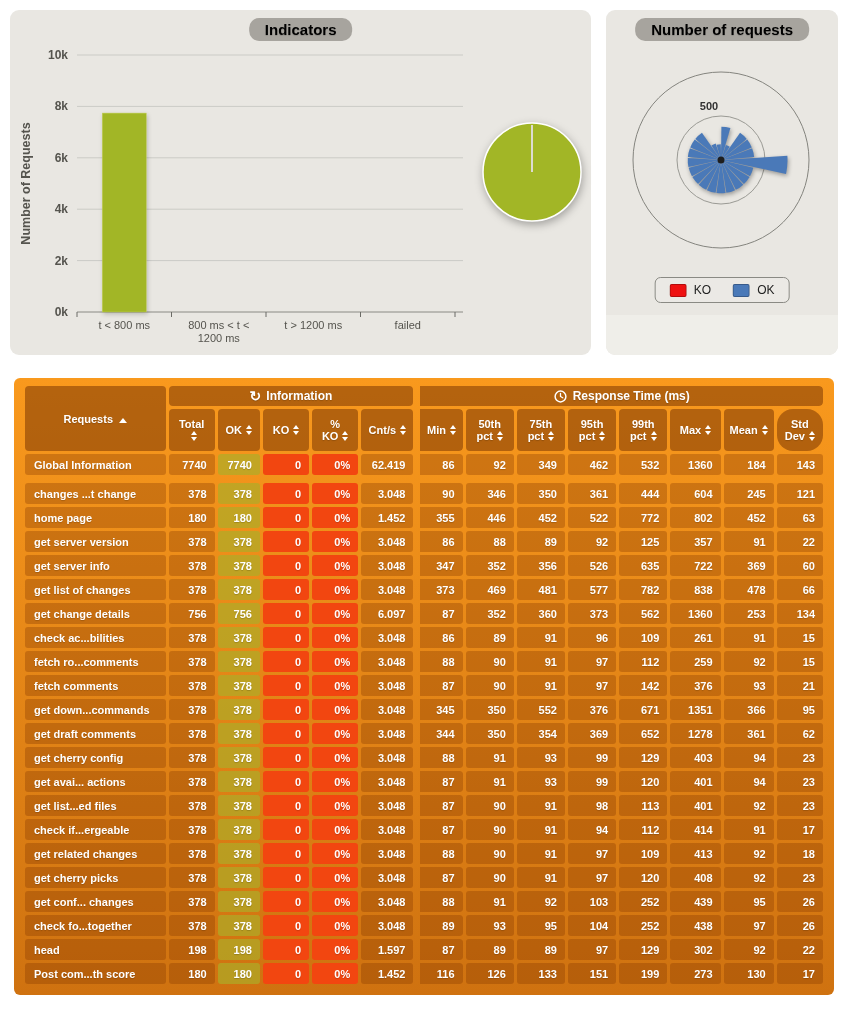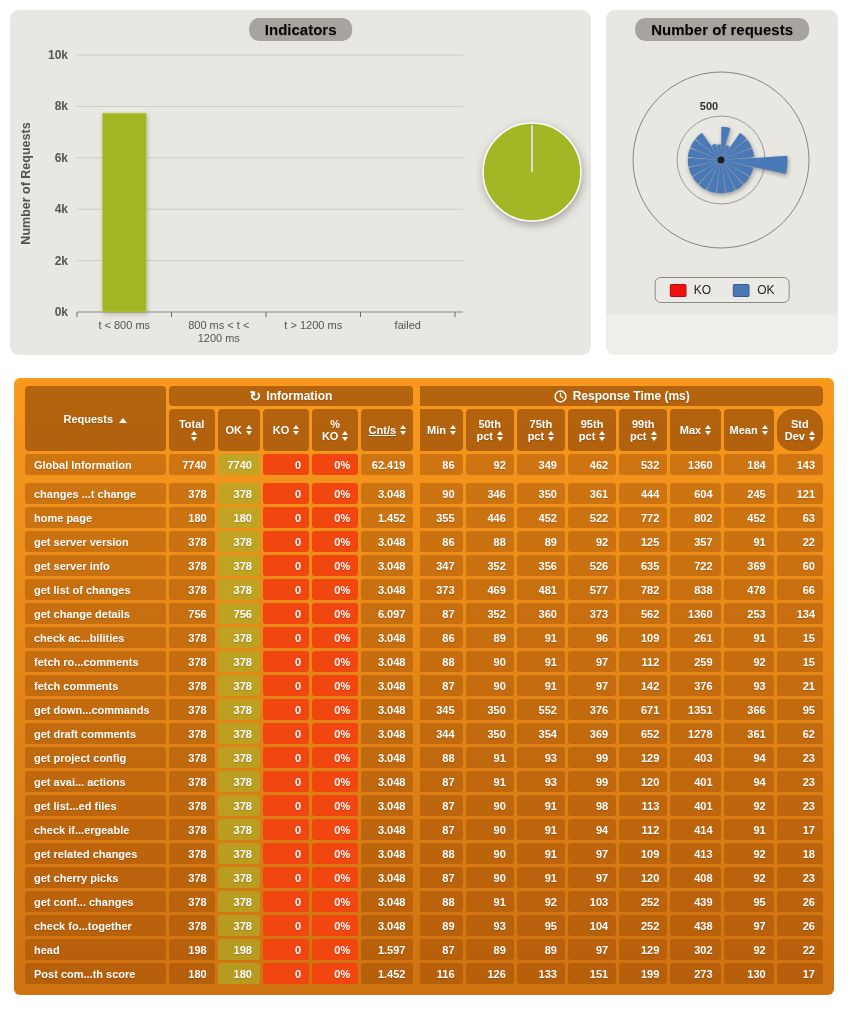--- a/index.html
+++ b/index.html
@@ -176,21 +176,21 @@
               <path d="M7 3.6 V7 L9.4 8.4" fill="none" stroke="#fff" stroke-width="1.4" stroke-linecap="round"></path>
             </svg><span>Response Time (ms)</span>
         </th>
       </tr>
       <tr id="sub-header-row">
           <th style="height: 42px;"><span class="lbl">Total</span><span class="sort"><i class="u"></i><i class="d"></i></span></th>
           <th style="height: 42px;"><span class="lbl">OK</span><span class="sort"><i class="u"></i><i class="d"></i></span></th>
           <th style="height: 42px;"><span class="lbl">KO</span><span class="sort"><i class="u"></i><i class="d"></i></span></th>
           <th style="height: 42px;"><span class="lbl">%
 KO</span><span class="sort"><i class="u"></i><i class="d"></i></span></th>
-          <th style="height: 42px; text-decoration: underline;"><span class="lbl">Cnt/s</span><span class="sort"><i class="u"></i><i class="d"></i></span></th>
+          <th style="height: 42px;"><span class="lbl">Cnt/s</span><span class="sort"><i class="u"></i><i class="d"></i></span></th>
           <th class="gapl" style="height: 42px;"><span class="lbl">Min</span><span class="sort"><i class="u"></i><i class="d"></i></span></th>
           <th style="height: 42px;"><span class="lbl">50th
 pct</span><span class="sort"><i class="u"></i><i class="d"></i></span></th>
           <th style="height: 42px;"><span class="lbl">75th
 pct</span><span class="sort"><i class="u"></i><i class="d"></i></span></th>
           <th style="height: 42px;"><span class="lbl">95th
 pct</span><span class="sort"><i class="u"></i><i class="d"></i></span></th>
           <th style="height: 42px; margin-left: 40px;"><span class="lbl">99th
 pct</span><span class="sort"><i class="u"></i><i class="d"></i></span></th>
           <th style="height: 42px;"><span class="lbl">Max</span><span class="sort"><i class="u"></i><i class="d"></i></span></th>
@@ -389,21 +389,21 @@
           <td class="num gapl">344</td>
           <td class="num">350</td>
           <td class="num">354</td>
           <td class="num">369</td>
           <td class="num">652</td>
           <td class="num">1278</td>
           <td class="num">361</td>
           <td class="num">62</td>
         </tr>
         <tr>
-          <td class="name">get project config</td>
+          <td class="name">get cherry config</td>
           <td class="num">378</td>
           <td class="okc">378</td>
           <td class="koc">0</td>
           <td class="koc">0%</td>
           <td class="num">3.048</td>
           <td class="num gapl">88</td>
           <td class="num">91</td>
           <td class="num">93</td>
           <td class="num">99</td>
           <td class="num">129</td>

